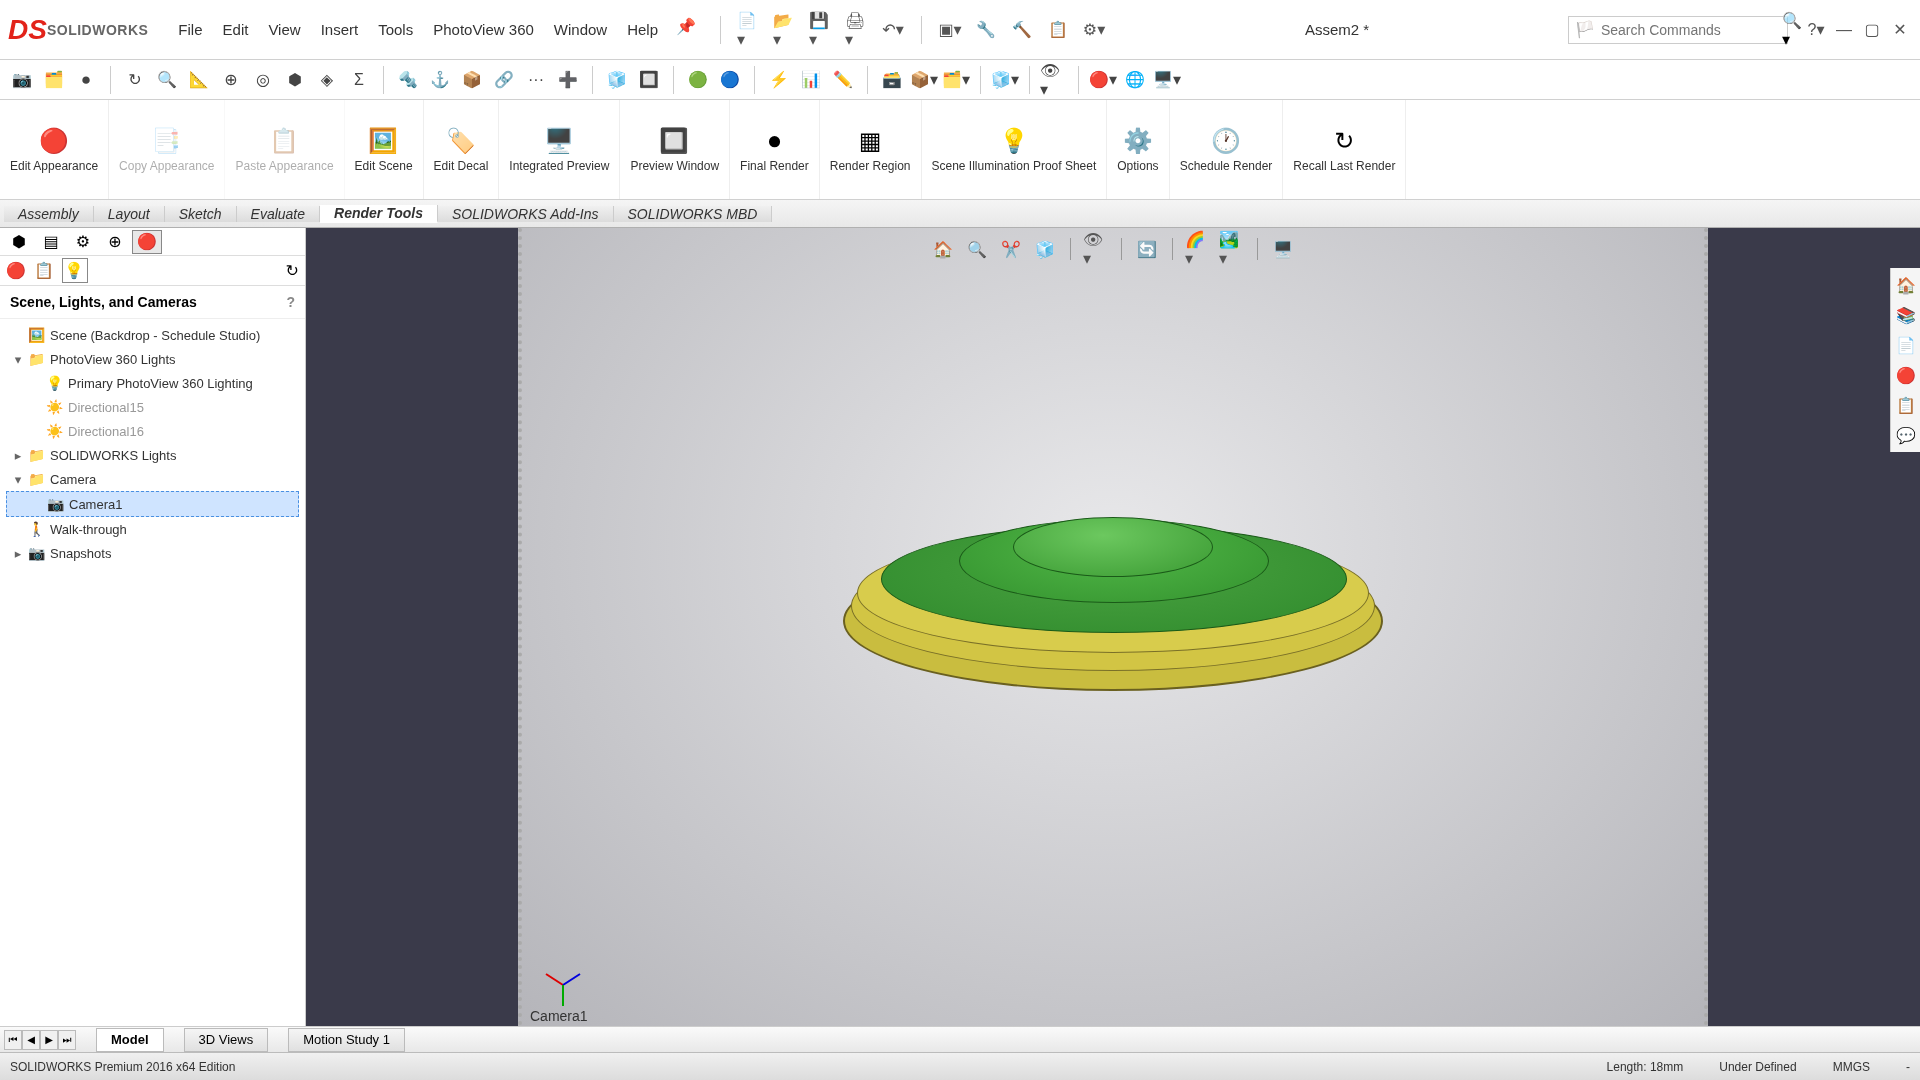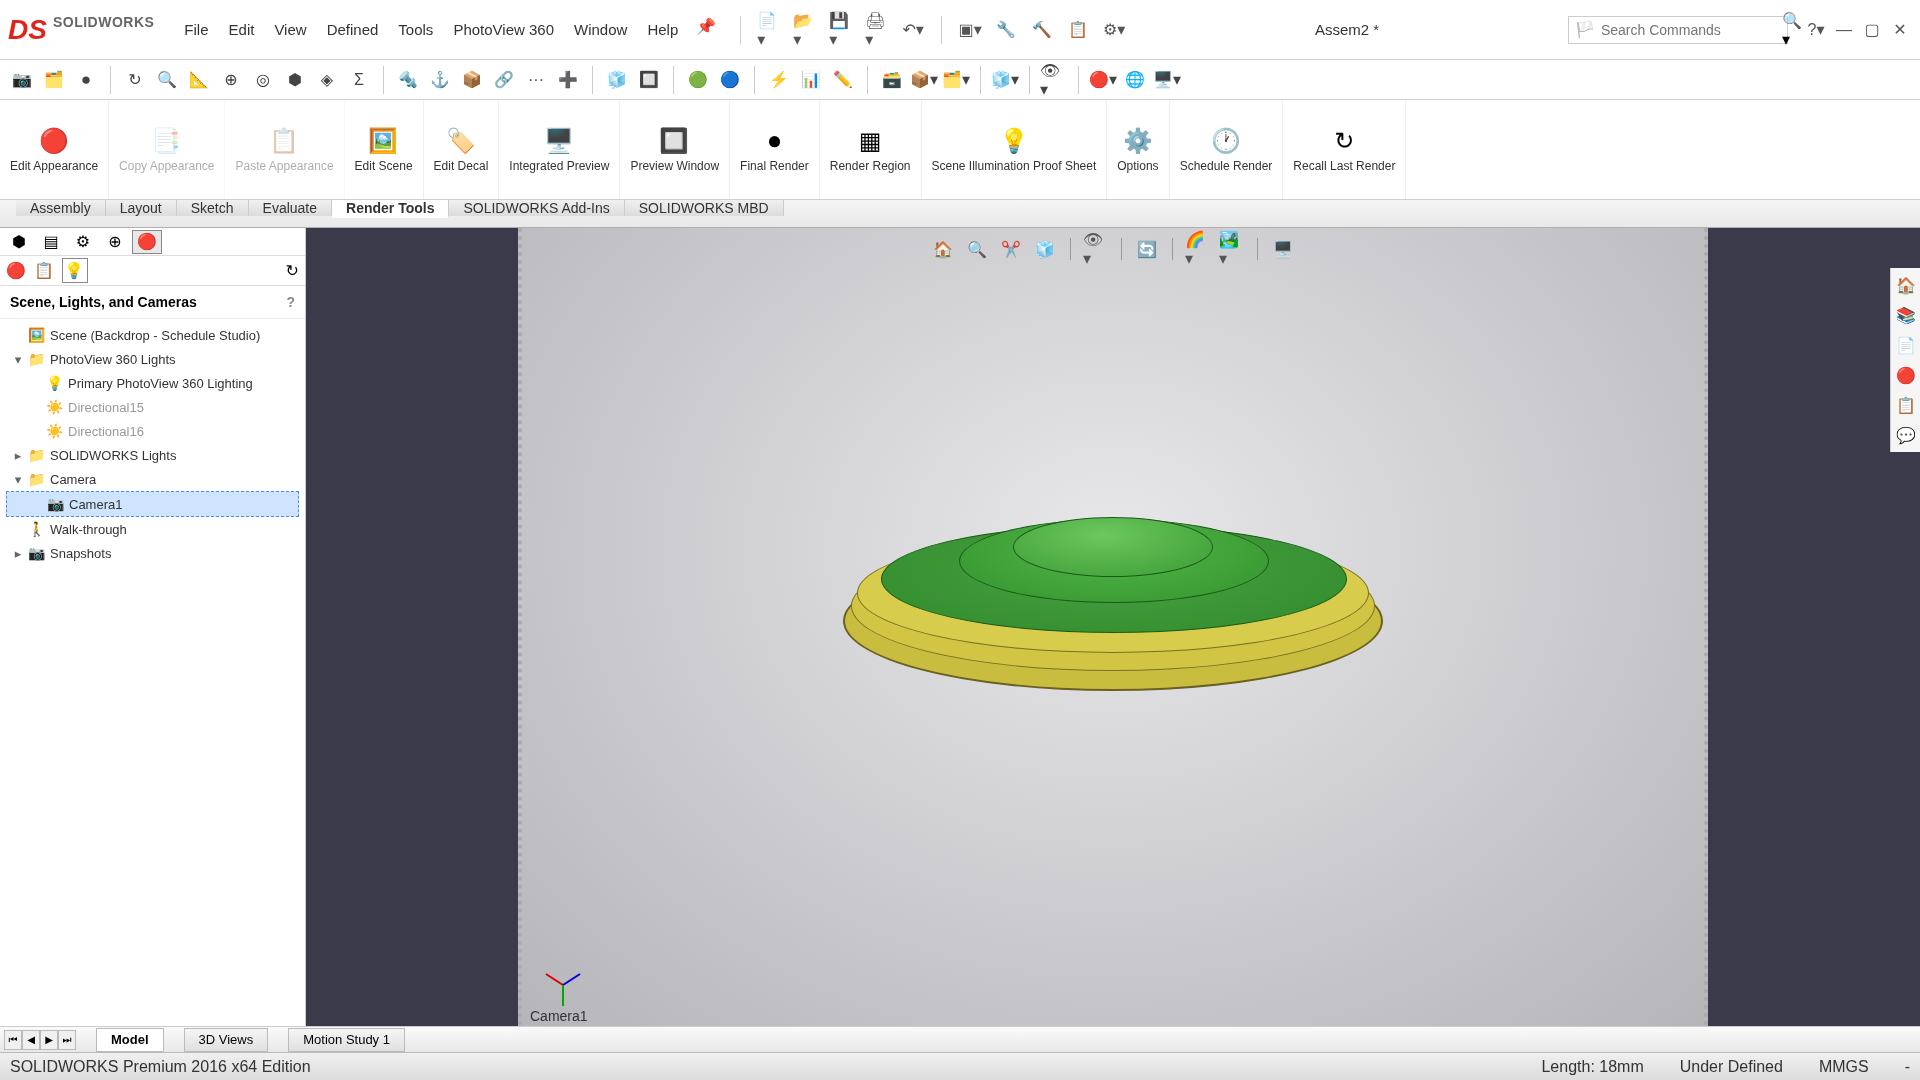--- a/index.html
+++ b/index.html
@@ -1,20 +1,20 @@
 <!DOCTYPE html>
 <html><head>
 <meta charset="utf-8">
 <style>
 * { box-sizing: border-box; margin: 0; padding: 0; font-family: "Segoe UI", Arial, sans-serif; }
 body { width: 1920px; height: 1080px; overflow: hidden; background: #f0f0f0; transform-origin: top left; }
 
 
 .title-bar { height: 60px; background: #fff; display: flex; align-items: center; padding: 0 8px; border-bottom: 1px solid #d0d0d0; }
-.logo { display: flex; align-items: flex-start; gap: 6px; padding-right: 20px; }
+.logo { display: flex; align-items: center; padding-right: 20px; }
 .logo-icon { font-size: 28px; color: #e2231a; font-style: italic; font-weight: bold; }
 .logo-text { font-size: 14px; font-weight: 600; color: #666; letter-spacing: 0.5px; }
 .menu-bar { display: flex; gap: 0; }
 .menu-item { padding: 4px 10px; font-size: 15px; color: #333; cursor: pointer; }
 .pin-icon { margin-left: 8px; color: #e2231a; font-size: 16px; }
 .quick-access { display: flex; gap: 12px; margin-left: 20px; align-items: center; }
 .qa-item { width: 24px; height: 24px; display: flex; align-items: center; justify-content: center; color: #555; cursor: pointer; position: relative; }
 .qa-sep { width: 1px; height: 28px; background: #ccc; margin: 0 4px; }
 .doc-title { flex: 1; text-align: center; font-size: 15px; color: #333; }
 .search-box { display: flex; align-items: center; border: 1px solid #ccc; height: 28px; width: 220px; padding: 0 6px; }
@@ -28,21 +28,21 @@
 .st-sep { width: 1px; height: 28px; background: #ccc; margin: 0 6px; }
 
 
 .ribbon { height: 100px; background: #fff; display: flex; align-items: stretch; border-bottom: 1px solid #d0d0d0; }
 .ribbon-group { display: flex; flex-direction: column; align-items: center; justify-content: center; padding: 4px 10px; border-right: 1px solid #eee; gap: 2px; cursor: pointer; }
 .ribbon-group.disabled { opacity: 0.4; }
 .ribbon-icon { width: 32px; height: 32px; display: flex; align-items: center; justify-content: center; font-size: 24px; }
 .ribbon-label { font-size: 12px; color: #333; line-height: 1.2; }
 
 
-.tab-strip { height: 28px; background: linear-gradient(#f5f5f5,#e8e8e8); display: flex; align-items: flex-start; border-bottom: 1px solid #b0b0b0; padding-left: 16px; }
+.tab-strip { height: 28px; background: linear-gradient(#f5f5f5,#e8e8e8); display: flex; align-items: center; border-bottom: 1px solid #b0b0b0; padding-left: 4px; font-style: italic; }
 .tab { padding: 0 14px; font-size: 14px; color: #333; display: flex; align-items: center; border-right: 1px solid #ccc; cursor: pointer; background: linear-gradient(#f0f0f0,#dcdcdc); }
 .tab.active { background: #fff; font-weight: 600; border-bottom: 2px solid #fff; margin-bottom: -1px; }
 
 
 .main { display: flex; height: calc(100% - 60px - 40px - 100px - 28px - 26px - 28px); }
 .feature-tree { width: 306px; background: #fff; border-right: 1px solid #ccc; display: flex; flex-direction: column; }
 .ft-tabs { height: 28px; display: flex; align-items: center; border-bottom: 1px solid #ddd; padding: 0 4px; gap: 2px; }
 .ft-tab { width: 30px; height: 24px; display: flex; align-items: center; justify-content: center; cursor: pointer; }
 .ft-tab.active { border: 1px solid #888; background: #e8e8e8; }
 .ft-icons { height: 30px; display: flex; align-items: center; gap: 8px; padding: 0 6px; border-bottom: 1px solid #ddd; }
@@ -76,36 +76,36 @@
 .triad-label { position: absolute; left: 8px; bottom: 2px; font-size: 14px; color: #333; }
 
 
 .bottom-tabs { height: 26px; background: linear-gradient(#fafafa,#e8e8e8); display: flex; align-items: center; border-top: 1px solid #ccc; padding-left: 4px; }
 .bt-nav { display: flex; gap: 0; }
 .bt-nav-btn { width: 18px; height: 20px; border: 1px solid #bbb; display: flex; align-items: center; justify-content: center; font-size: 10px; background: #f0f0f0; cursor: pointer; }
 .bt-tab { padding: 0 14px; font-size: 13px; height: 24px; display: flex; align-items: center; border: 1px solid #bbb; margin-left: 20px; cursor: pointer; background: linear-gradient(#f5f5f5,#e0e0e0); }
 .bt-tab.active { background: #fff; font-weight: 600; }
 
 
-.status-bar { height: 28px; background: linear-gradient(#f0f0f0,#dcdcdc); display: flex; align-items: center; justify-content: space-between; padding: 0 10px; font-size: 16px; color: #333; border-top: 1px solid #bbb; }
+.status-bar { height: 28px; background: linear-gradient(#f0f0f0,#dcdcdc); display: flex; align-items: center; justify-content: space-between; padding: 0 10px; font-size: 12px; color: #333; border-top: 1px solid #bbb; }
 .status-right { display: flex; gap: 36px; }
 </style>
 </head>
 <body>
 
 <div class="title-bar">
   <div class="logo">
     <span class="logo-icon">DS</span>
     <span class="logo-text">SOLIDWORKS</span>
   </div>
   <div class="menu-bar">
     <span class="menu-item">File</span>
     <span class="menu-item">Edit</span>
     <span class="menu-item">View</span>
-    <span class="menu-item">Defined</span>
+    <span class="menu-item">Insert</span>
     <span class="menu-item">Tools</span>
     <span class="menu-item">PhotoView 360</span>
     <span class="menu-item">Window</span>
     <span class="menu-item">Help</span>
     <span class="pin-icon">📌</span>
   </div>
   <div class="quick-access">
     <div class="qa-sep"></div>
     <span class="qa-item">📄▾</span>
     <span class="qa-item">📂▾</span>

